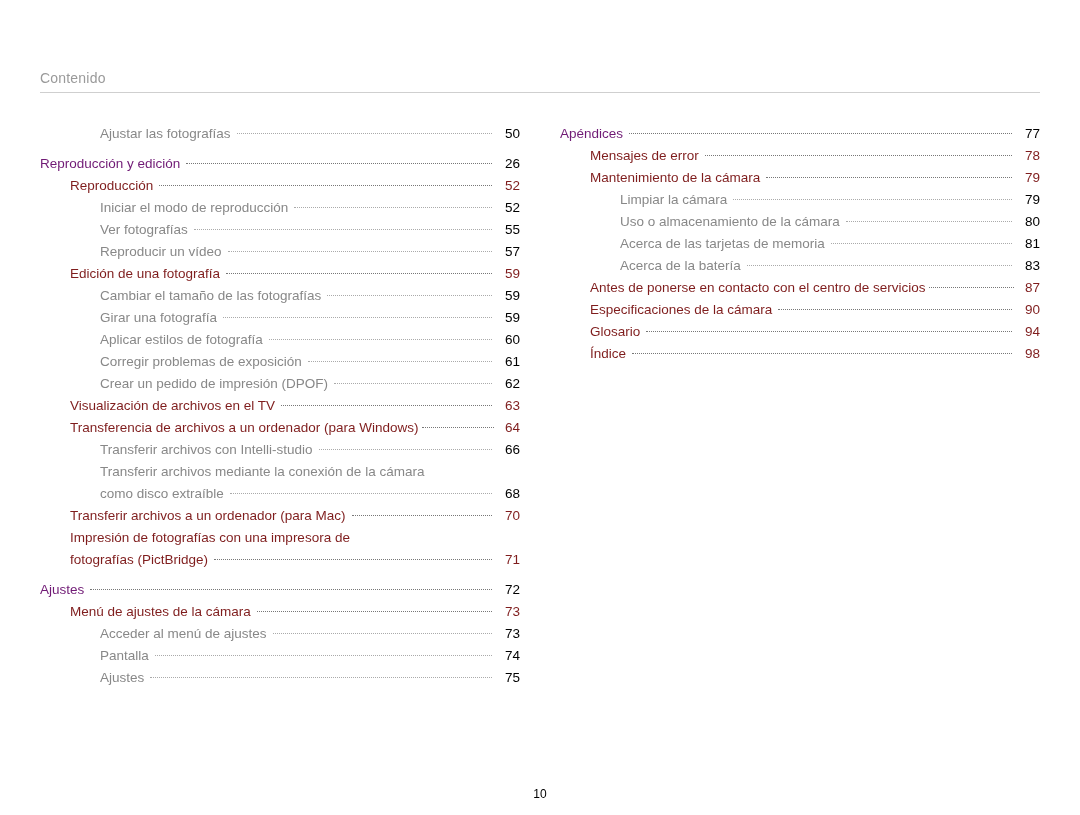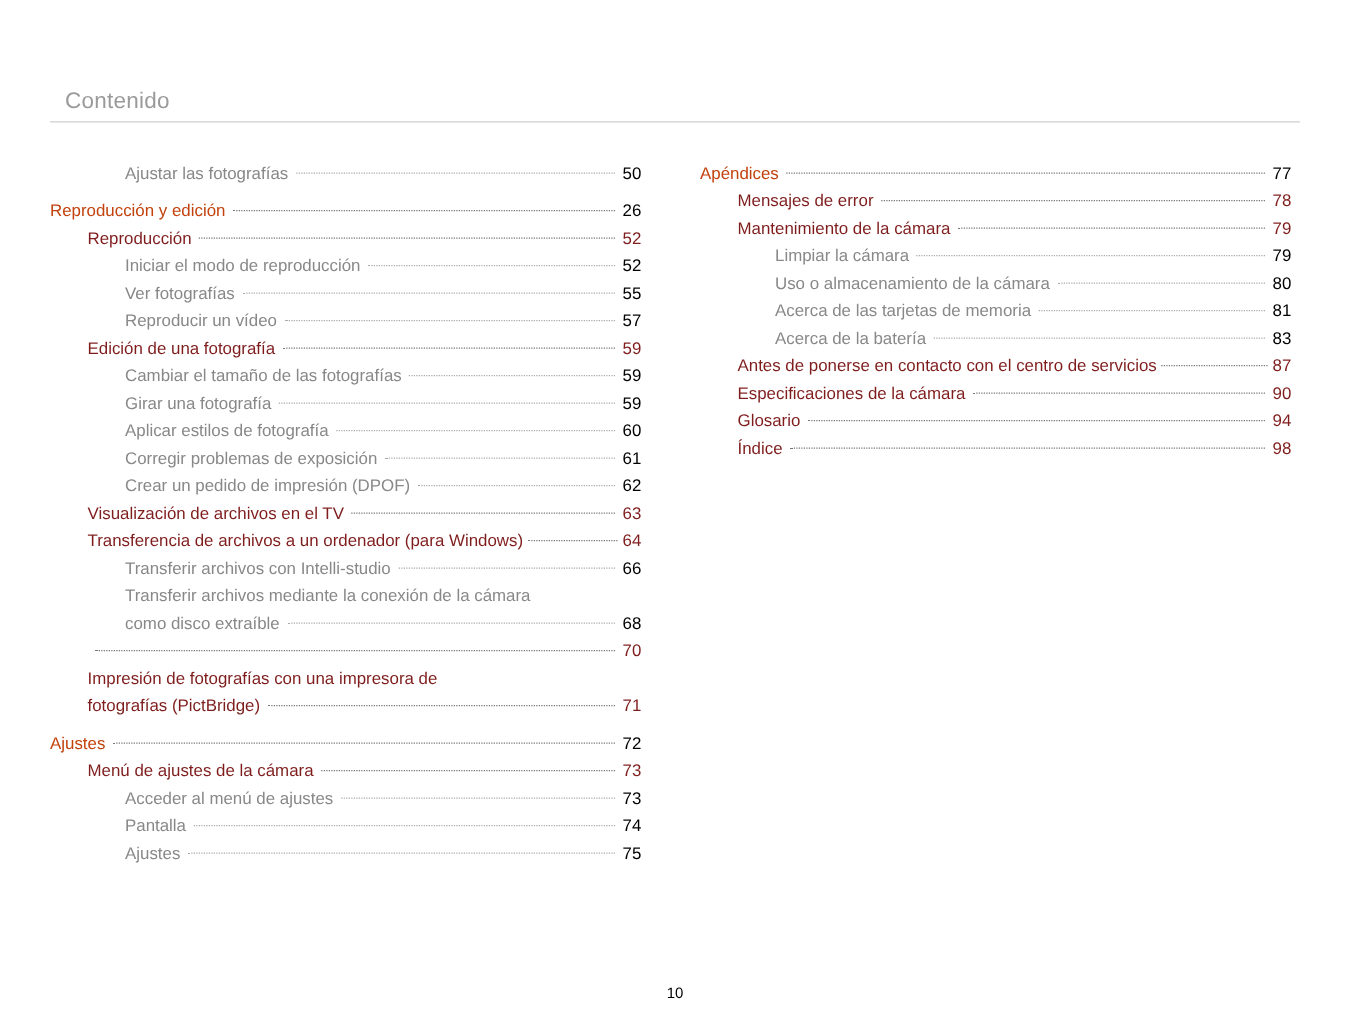--- a/index.html
+++ b/index.html
@@ -1,25 +1,25 @@
 <!DOCTYPE html>
 <html><head>
 <meta charset="utf-8">
 <style>
   html,body{margin:0;padding:0;background:#fff;color:#000;font-family:Arial,Helvetica,sans-serif}
   .page{width:1080px;height:815px;box-sizing:border-box;padding:70px 40px 30px 40px;position:relative}
-  .header{font-size:18px;color:#9a9a9a;font-weight:300;margin-left:12px;margin-bottom:6px;letter-spacing:.2px}
+  .header{font-size:14px;color:#9a9a9a;font-weight:300;margin-left:0;margin-bottom:6px;letter-spacing:.2px}
   .hr{border:0;border-top:1px solid #cfcfcf;margin:0}
   .cols{display:flex;gap:40px;margin-top:30px}
   .col{flex:1;min-width:0}
   .row{display:flex;align-items:baseline;font-size:13.5px;line-height:22px;white-space:nowrap}
   .lbl{flex:0 0 auto}
   .dots{flex:1 1 auto;border-bottom:1.4px dotted #777;transform:translateY(-4px);margin:0 6px;min-width:8px}
-  .pg{flex:0 0 auto;min-width:22px;}
-  .section .lbl{color:#c2410c}
+  .pg{flex:0 0 auto;min-width:22px;text-align:right}
+  .section .lbl{color:#701a75}
   .l1{padding-left:30px;color:#7f1d1d}
   .l3{padding-left:60px;color:#888}
   .l3 .lbl{color:#888}
   .l3 .pg{color:#000}
   .l3 .dots{border-bottom-color:#aaa}
   .footer{position:absolute;bottom:14px;left:0;width:100%;text-align:center;font-size:12px;color:#000}
 </style>
 </head>
 <body>
 
@@ -106,20 +106,21 @@
         </div>
         <div class="row l3">
           <span class="lbl">Transferir archivos mediante la conexión de la cámara</span>
         </div>
         <div class="row l3">
           <span class="lbl">como disco extraíble</span>
           <span class="dots"></span>
           <span class="pg">68</span>
         </div>
         <div class="row l1">
+          <span class="lbl">Transferir archivos a un ordenador (para Mac)</span>
           <span class="dots"></span>
           <span class="pg">70</span>
         </div>
         <div class="row l1">
           <span class="lbl">Impresión de fotografías con una impresora de</span>
         </div>
         <div class="row l1">
           <span class="lbl">fotografías (PictBridge)</span>
           <span class="dots"></span>
           <span class="pg">71</span>

